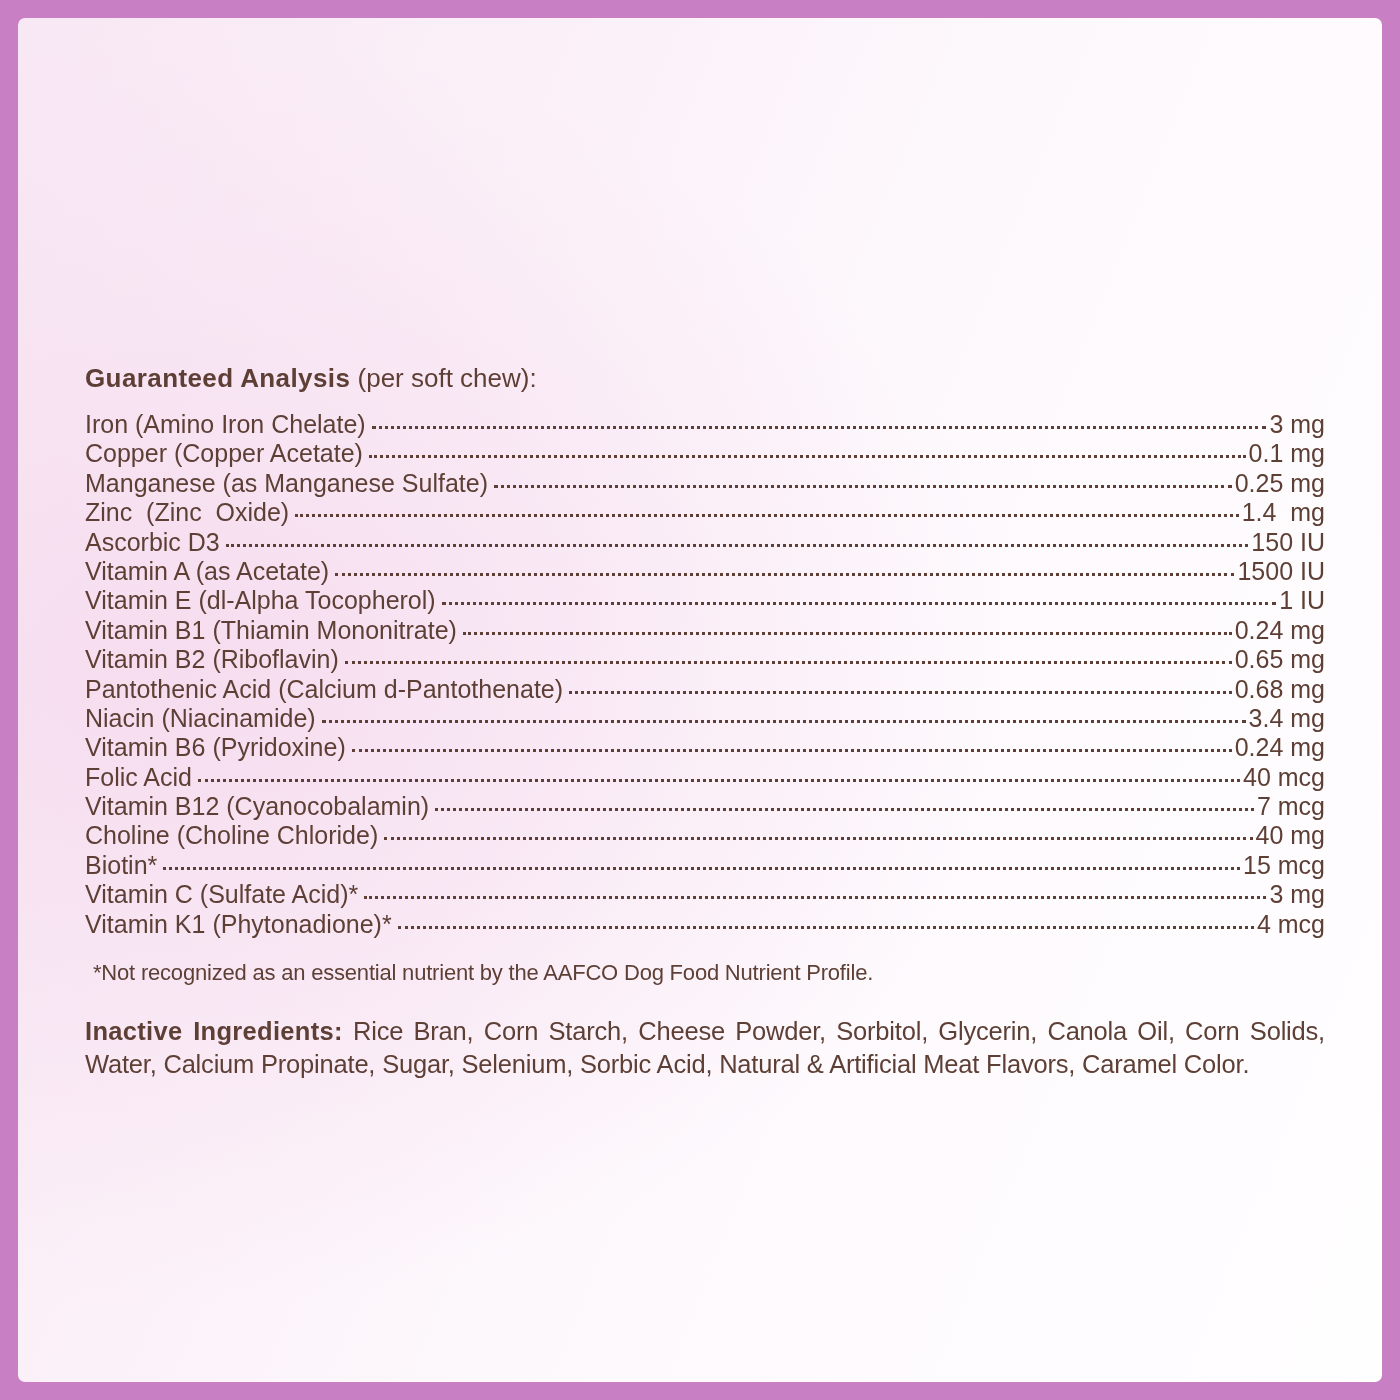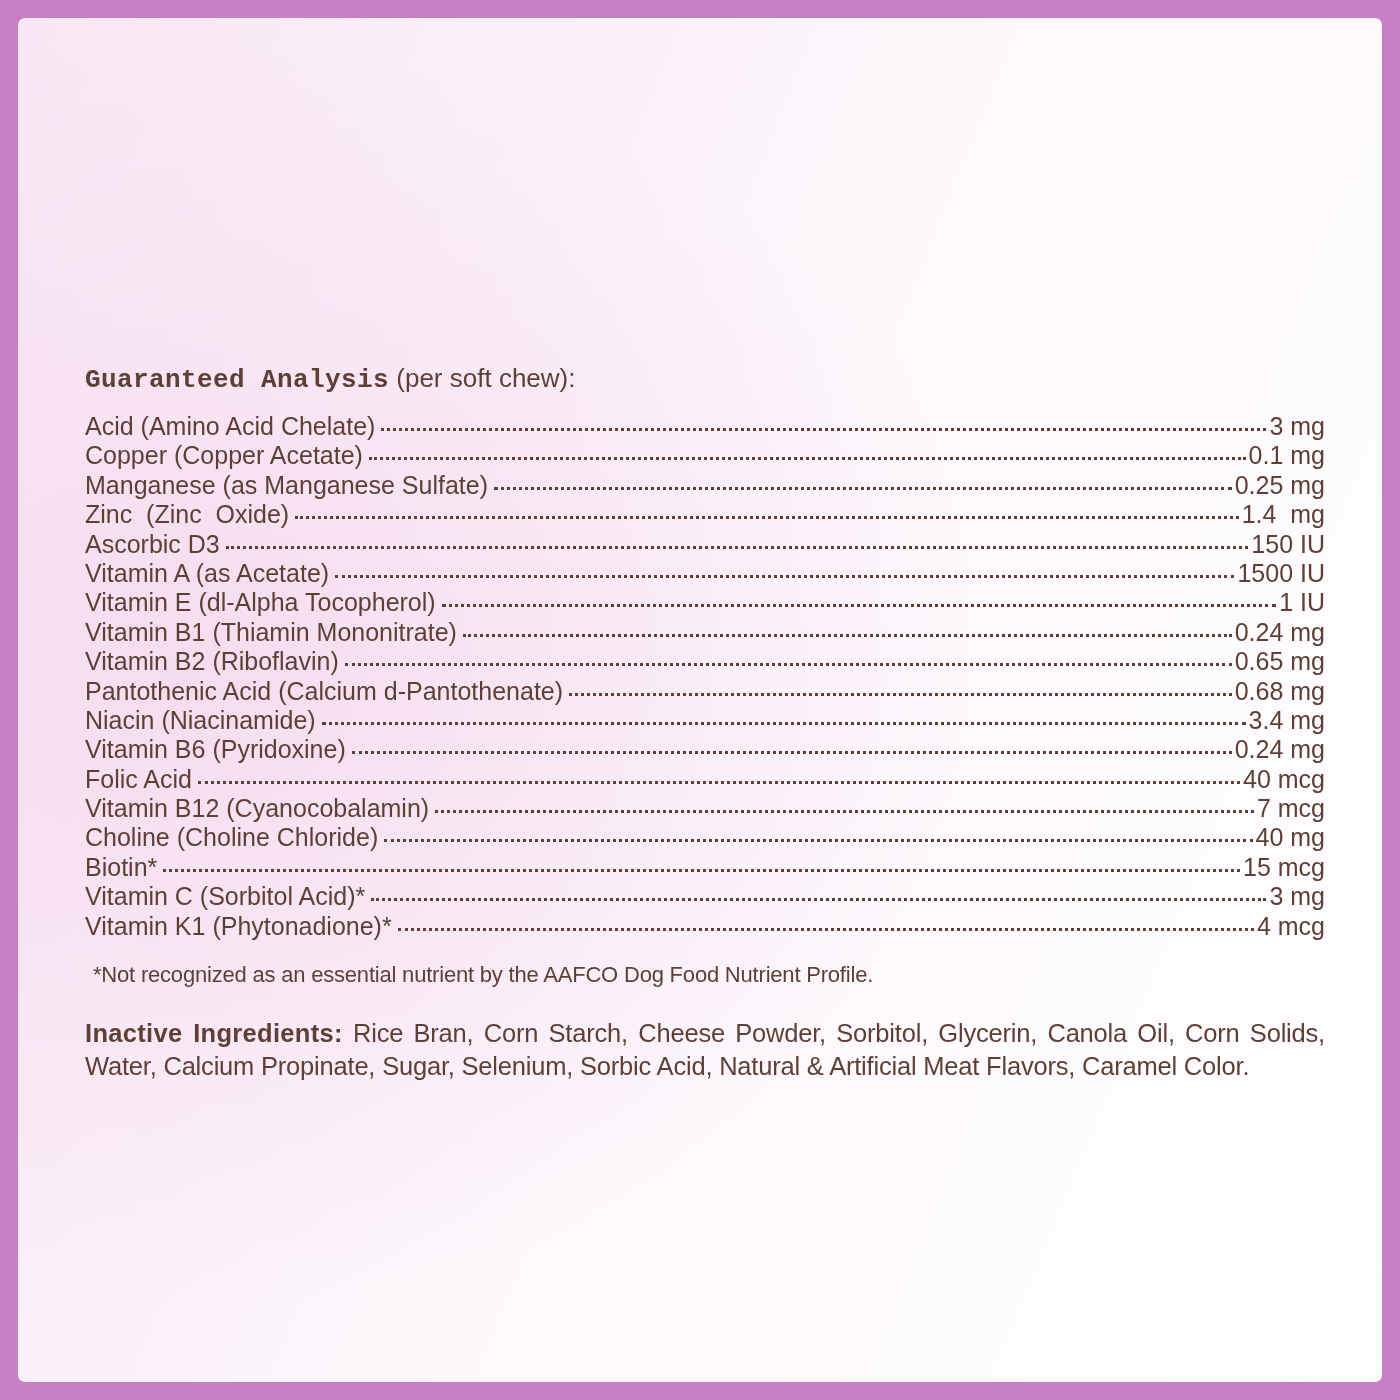--- a/index.html
+++ b/index.html
@@ -40,21 +40,20 @@
     color: var(--text);
   }
   .title {
     font-size: 26px;
     line-height: 31px;
     margin: 0 0 16px 0;
   }
   .title-bold {
     font-weight: bold;
     letter-spacing: 0.4px;
-    font-family: Liberation Mono, monospace;
   }
   .rows { margin: 0; }
   .row {
     display: flex;
     align-items: baseline;
     height: 29.4px;
     font-size: 25px;
   }
   .lbl { white-space: pre; flex: none; }
   .dots {
@@ -88,21 +87,21 @@
 <body>
 
 <div class="frame">
   <div class="canvas">
     <div class="content">
 
       <div class="title"><span class="title-bold">Guaranteed Analysis</span><span> (per soft chew):</span></div>
 
       <div class="rows">
   <div class="row">
-    <span class="lbl">Acid (Amino Acid Chelate)</span>
+    <span class="lbl">Iron (Amino Iron Chelate)</span>
     <span class="dots"></span>
     <span class="val">3 mg</span>
   </div>
 
   <div class="row">
     <span class="lbl">Copper (Copper Acetate)</span>
     <span class="dots"></span>
     <span class="val">0.1 mg</span>
   </div>
 
@@ -184,21 +183,21 @@
     <span class="val">40 mg</span>
   </div>
 
   <div class="row">
     <span class="lbl">Biotin*</span>
     <span class="dots"></span>
     <span class="val">15 mcg</span>
   </div>
 
   <div class="row">
-    <span class="lbl">Vitamin C (Sorbitol Acid)*</span>
+    <span class="lbl">Vitamin C (Sulfate Acid)*</span>
     <span class="dots"></span>
     <span class="val">3 mg</span>
   </div>
 
   <div class="row">
     <span class="lbl">Vitamin K1 (Phytonadione)*</span>
     <span class="dots"></span>
     <span class="val">4 mcg</span>
   </div>
 </div>

